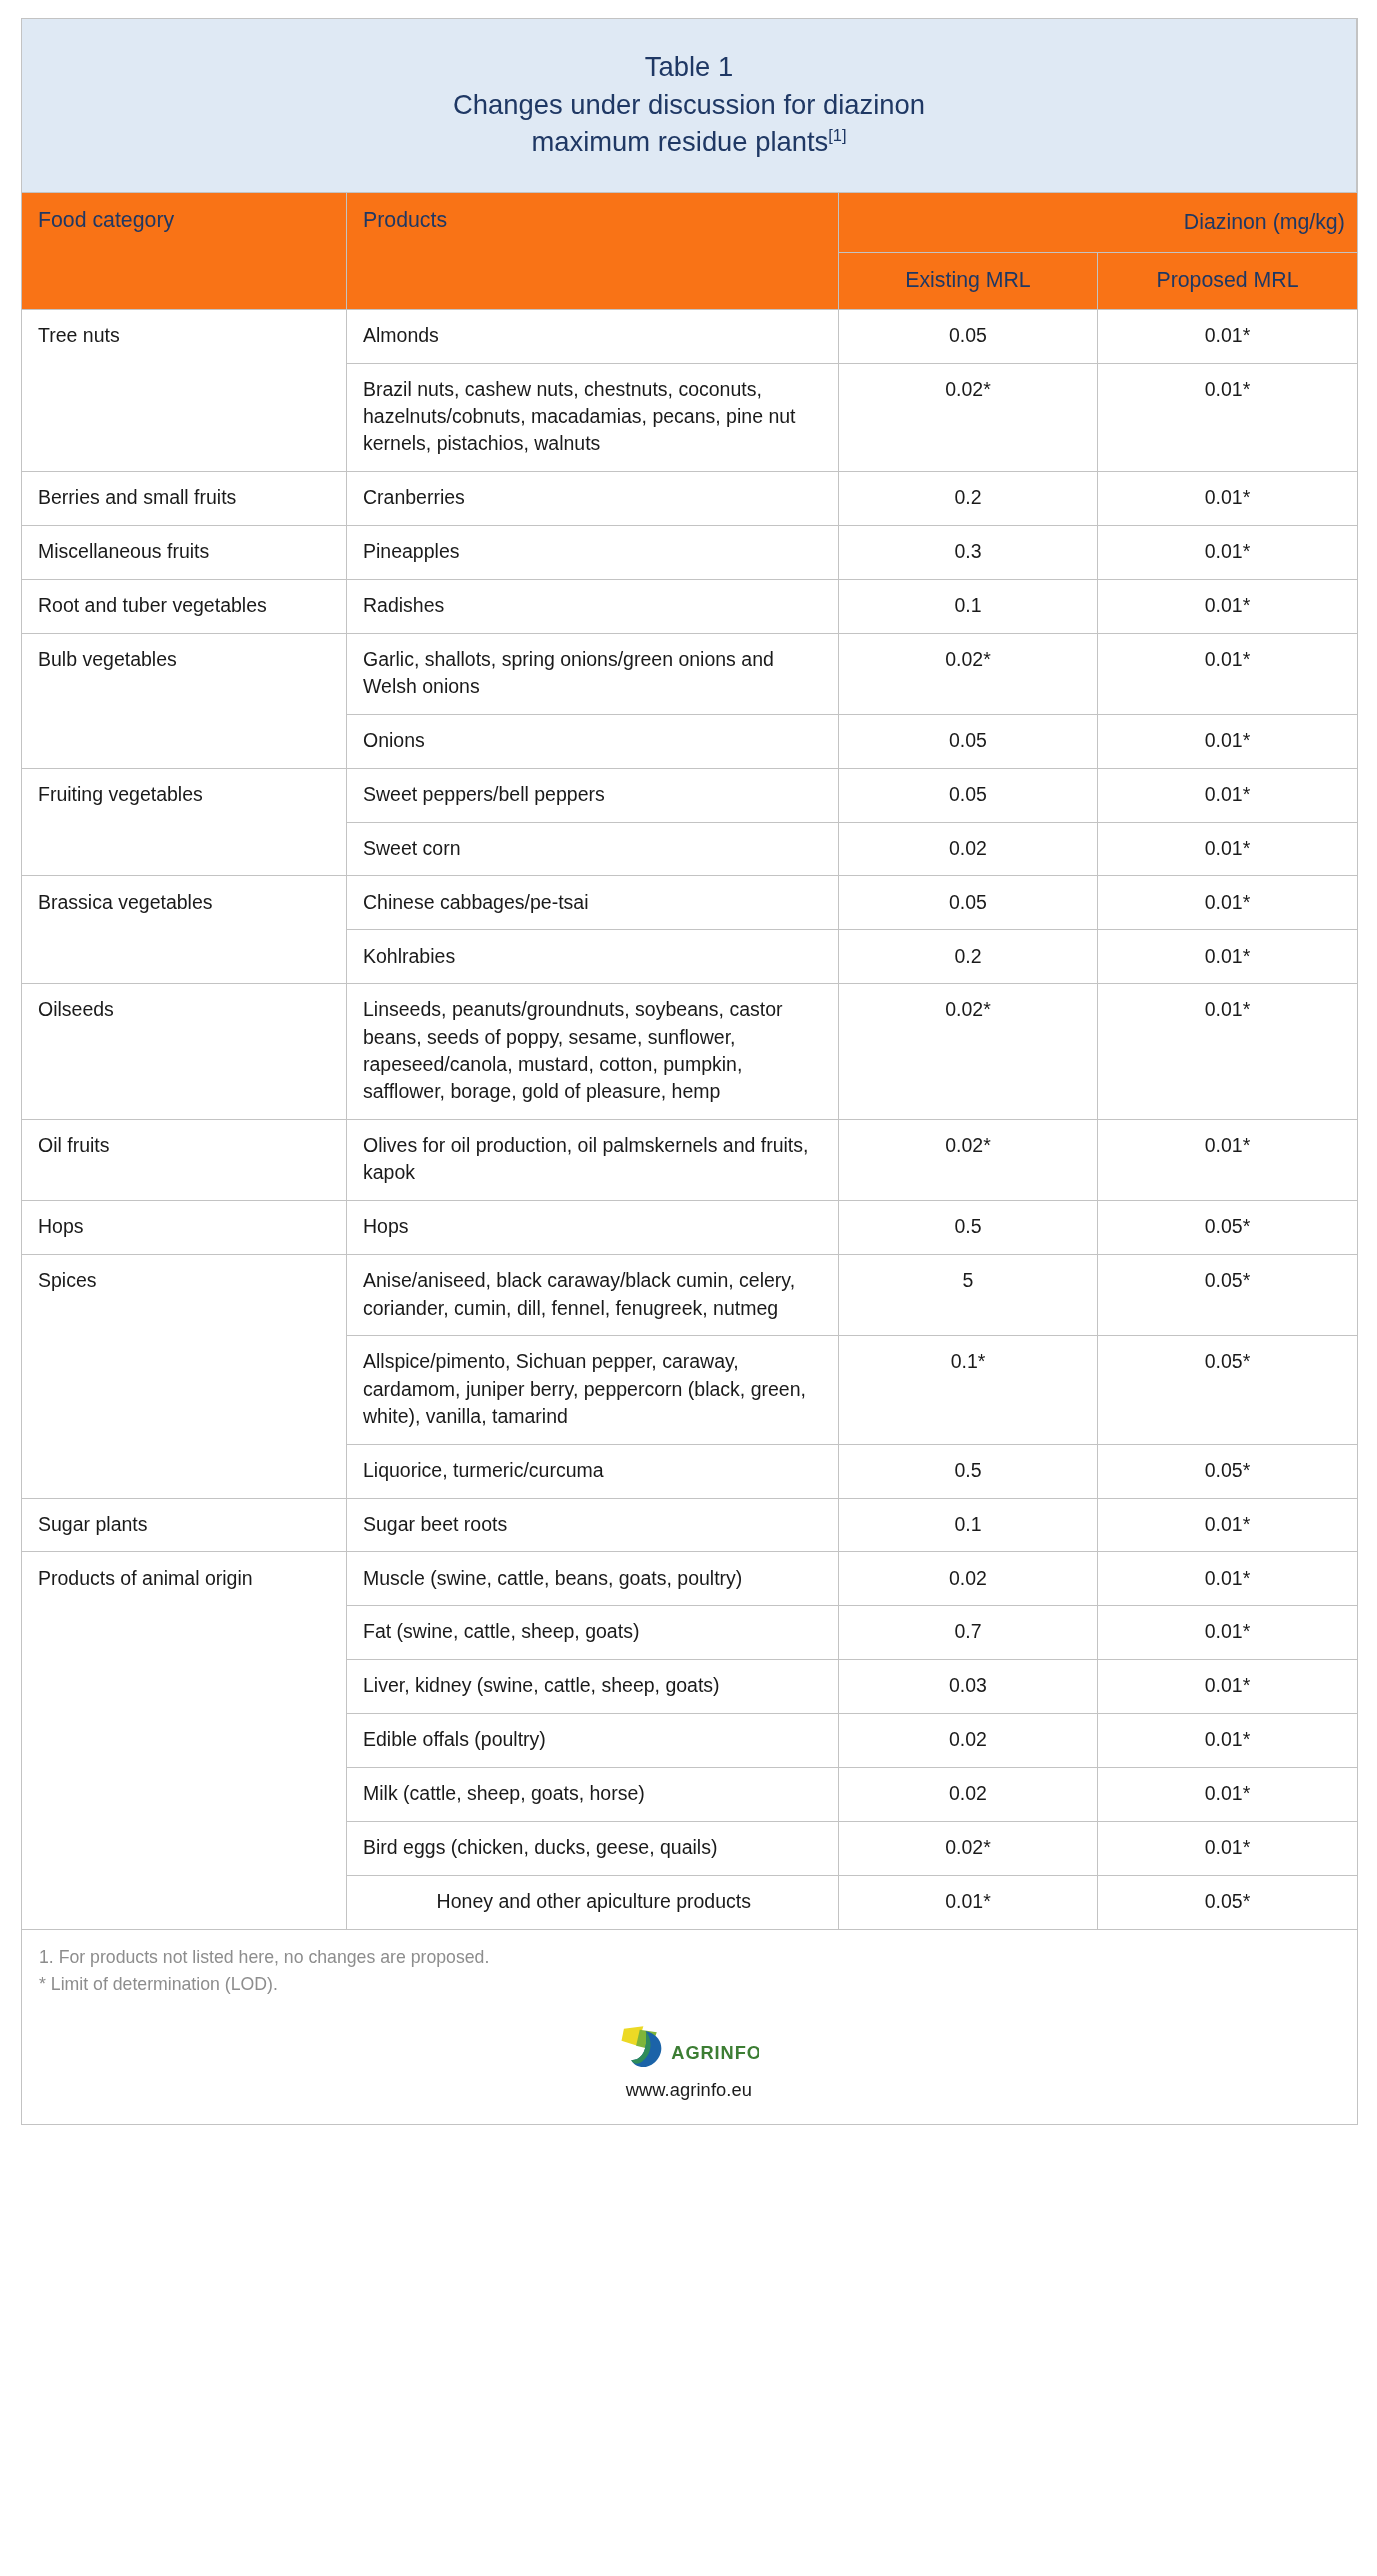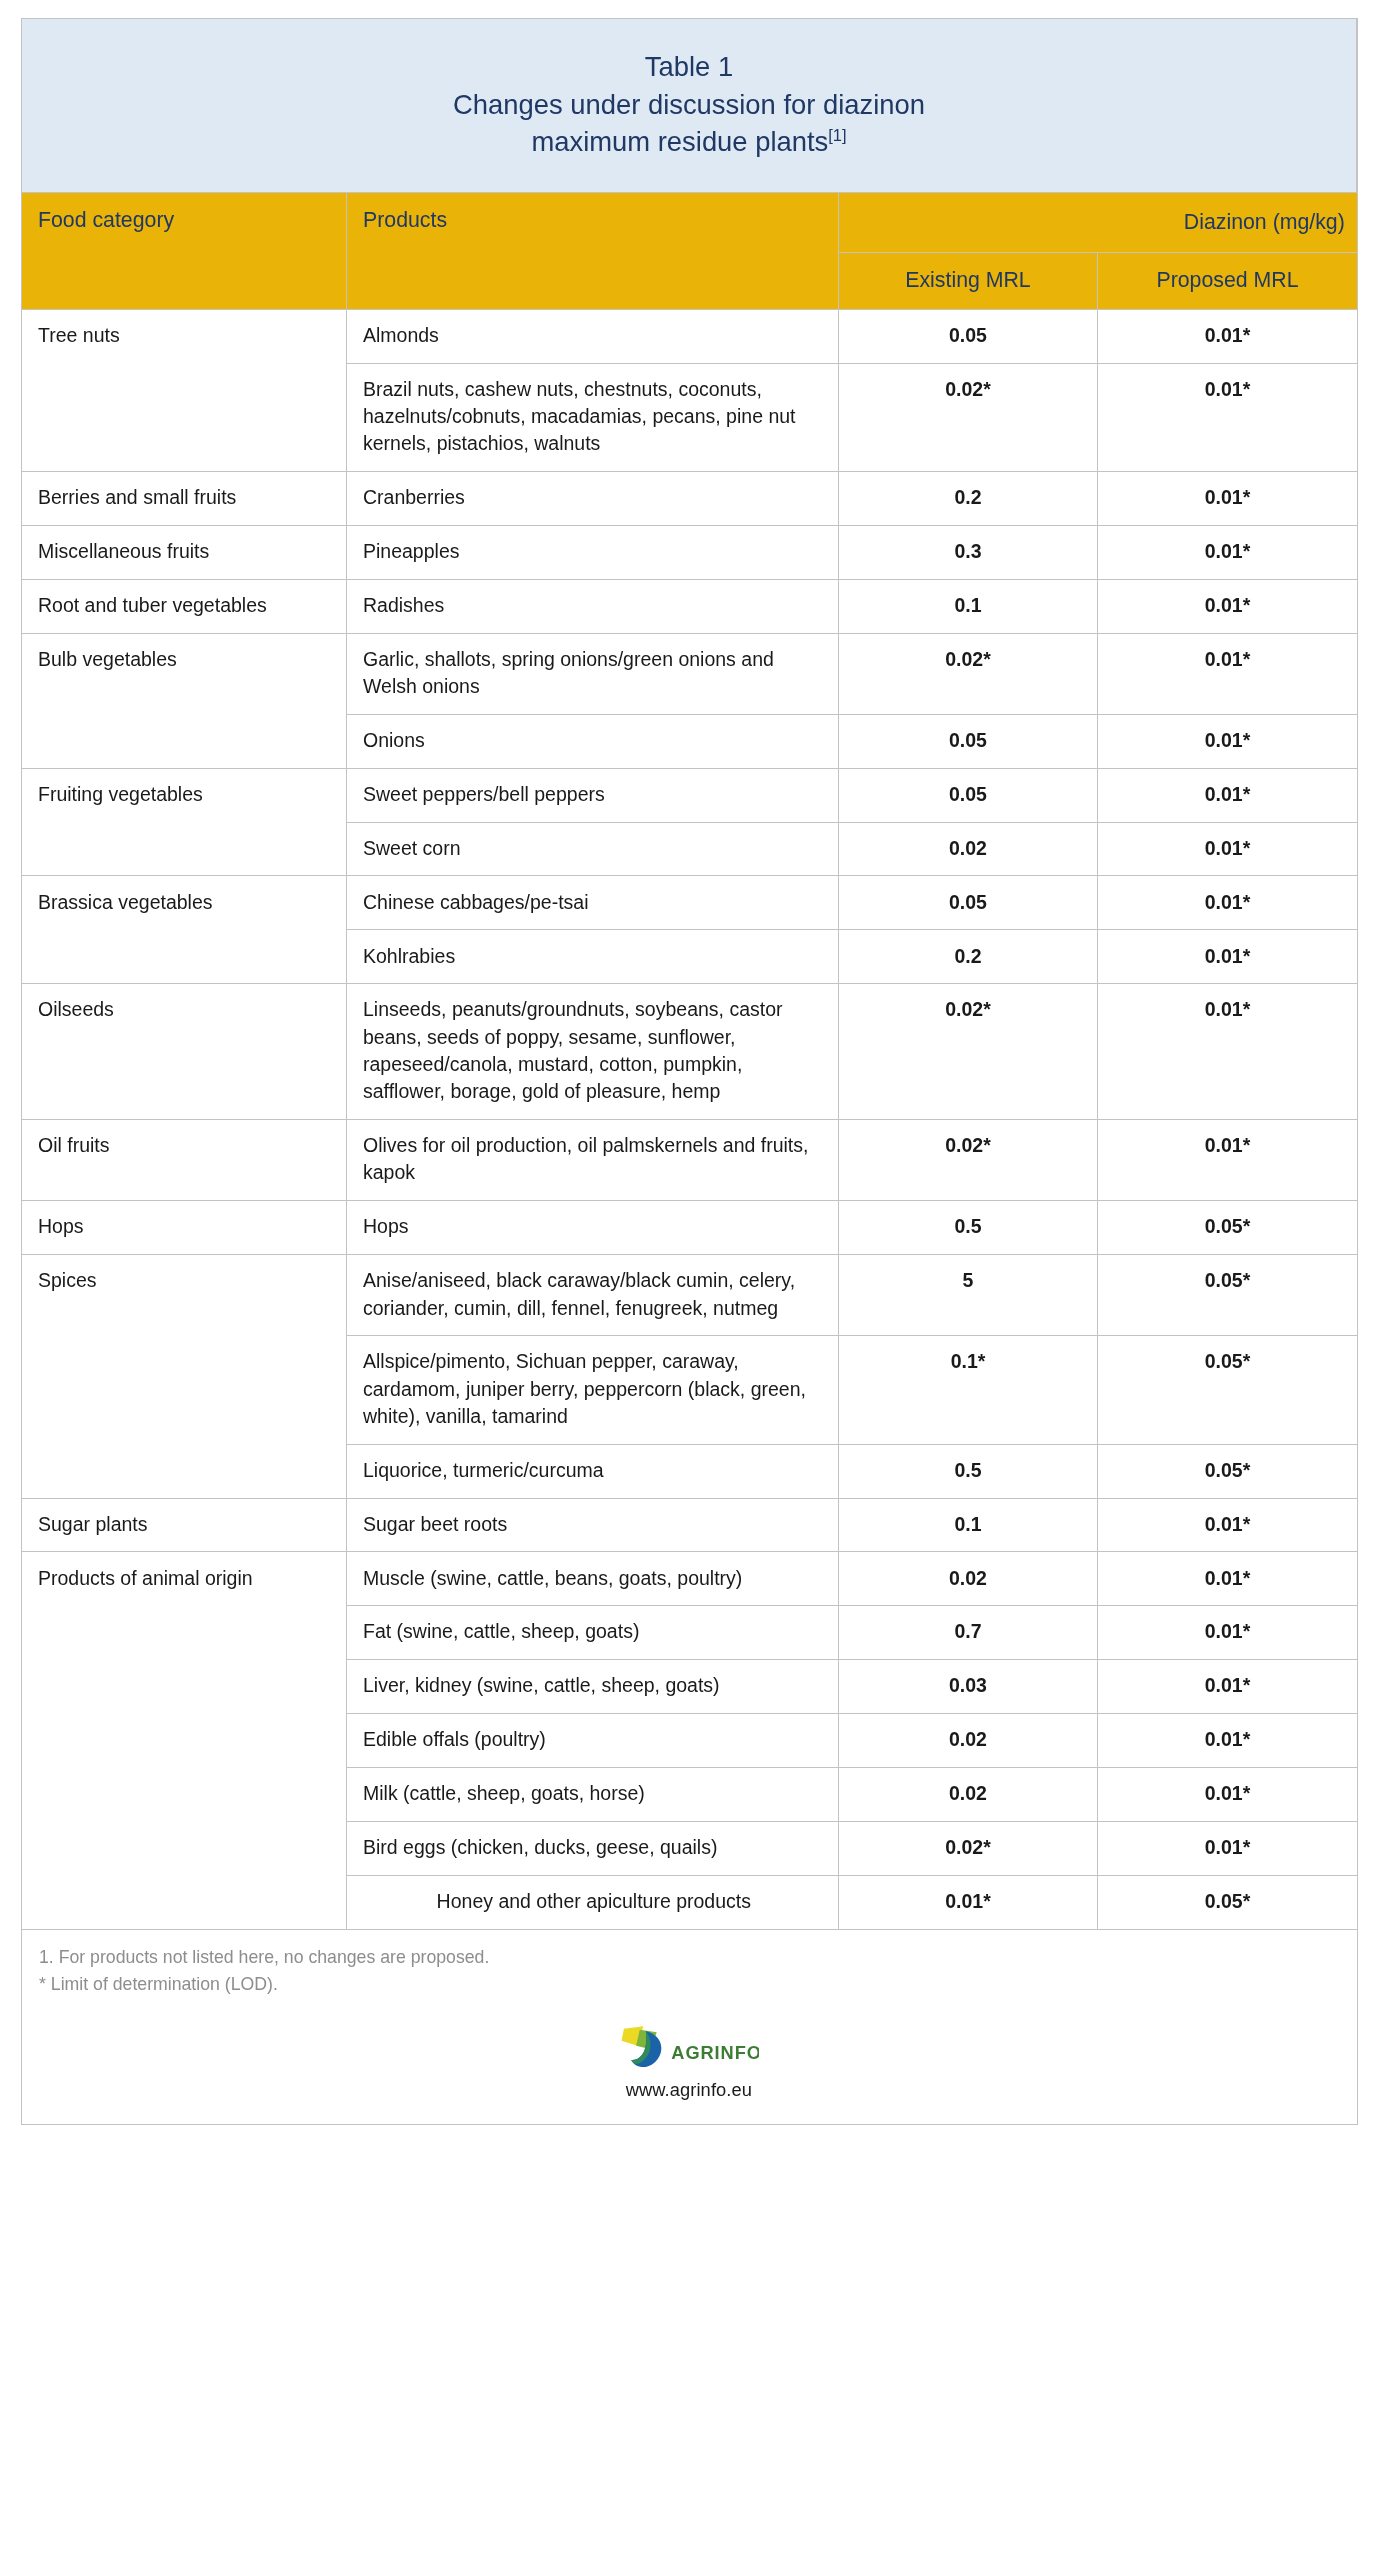--- a/index.html
+++ b/index.html
@@ -49,21 +49,21 @@
   }
   .title-cell .tline { display: block; }
   .title-cell sup {
     font-size: 0.6em;
     vertical-align: super;
     line-height: 0;
   }
 
   
   th {
-    background: #eab308;
+    background: #f97316;
     color: #1f3864;
     font-weight: 400;
     font-size: 21.3px;
     vertical-align: top;
     padding: 14.6px 14.6px 14.6px 16px;
     border-right: 1.8px solid #c3c3c3;
     border-bottom: 1.8px solid #c3c3c3;
     text-align: left;
   }
   th.last { border-right: none; }
@@ -88,21 +88,20 @@
     line-height: 1.40;
     border-right: 1.8px solid #c3c3c3;
     border-bottom: 1.8px solid #c3c3c3;
     background: #ffffff;
     word-wrap: break-word;
   }
   td.num {
     text-align: center;
     padding-left: 7.3px;
     padding-right: 7.3px;
-    font-weight: bold;
   }
   td.last { border-right: none; }
   td.cat  { }
 
   tr.last-data > td { border-bottom: 1.8px solid #c3c3c3; text-align: center; }
 
   
   .footer-cell {
     border-right: none;
     border-bottom: none;

